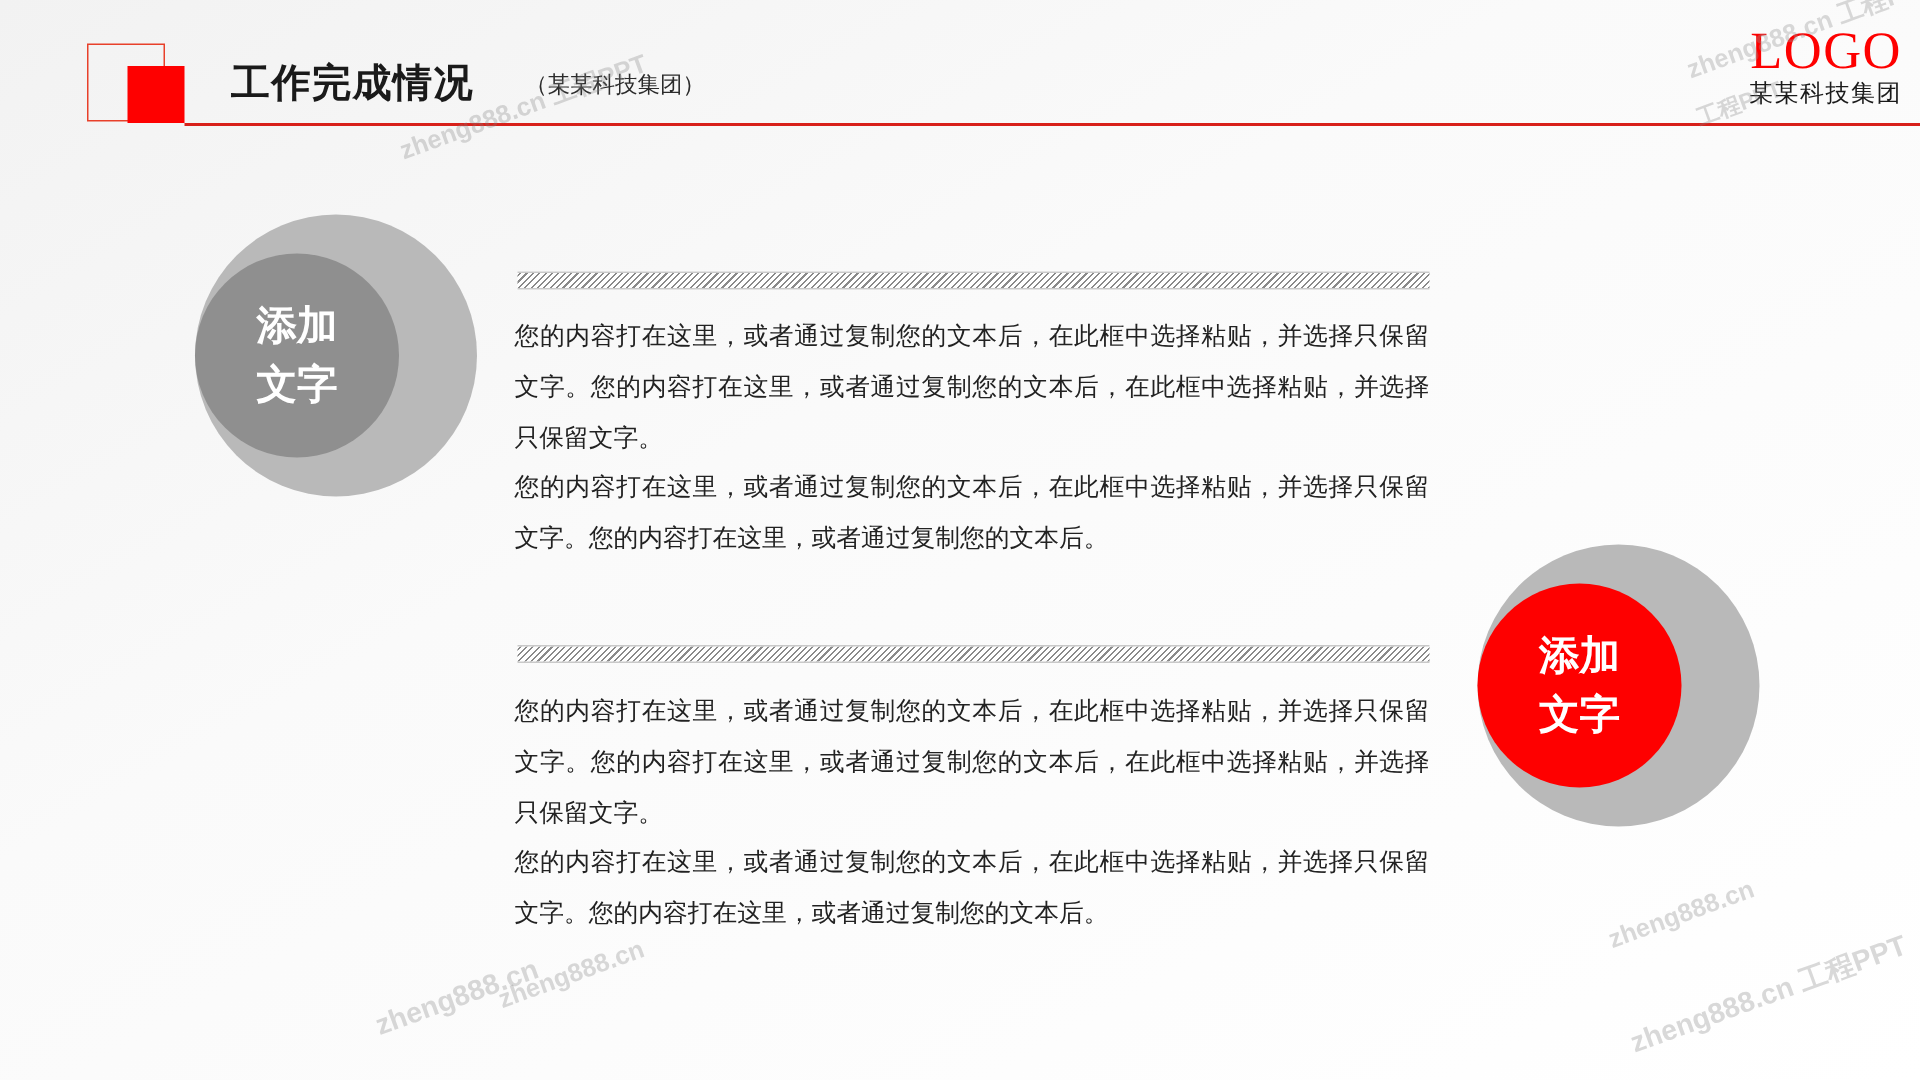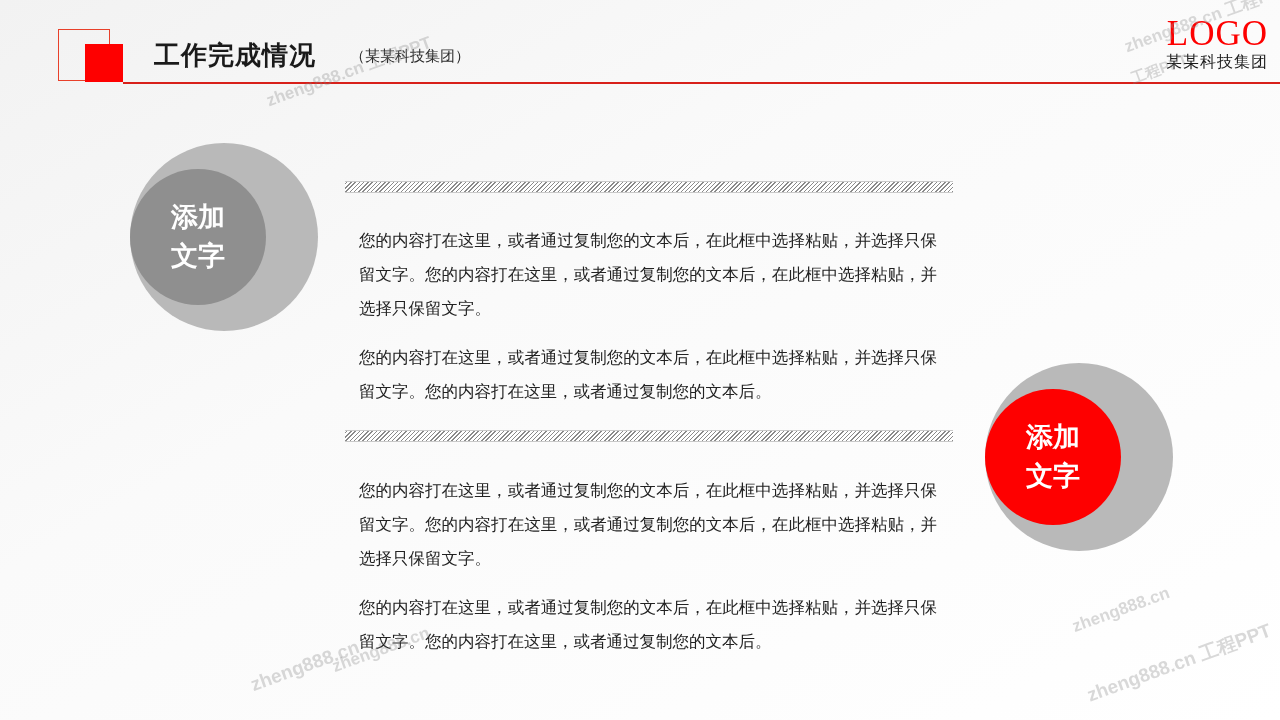--- a/index.html
+++ b/index.html
@@ -162,21 +162,21 @@
 
   
   .text-block {
     position: absolute;
     width: 610px;
     font-size: 16.5px;
     color: #222222;
     line-height: 2.05;
     text-align: justify;
   }
-  .text-block p { margin: 16px; }
+  .text-block p { margin: 0; }
   .block-1 { left: 343px; top: 208px; }
   .block-2 { left: 343px; top: 458px; }
 
   
   .wm {
     position: absolute;
     color: rgba(130,130,130,0.30);
     font-weight: bold;
     white-space: nowrap;
     pointer-events: none;

